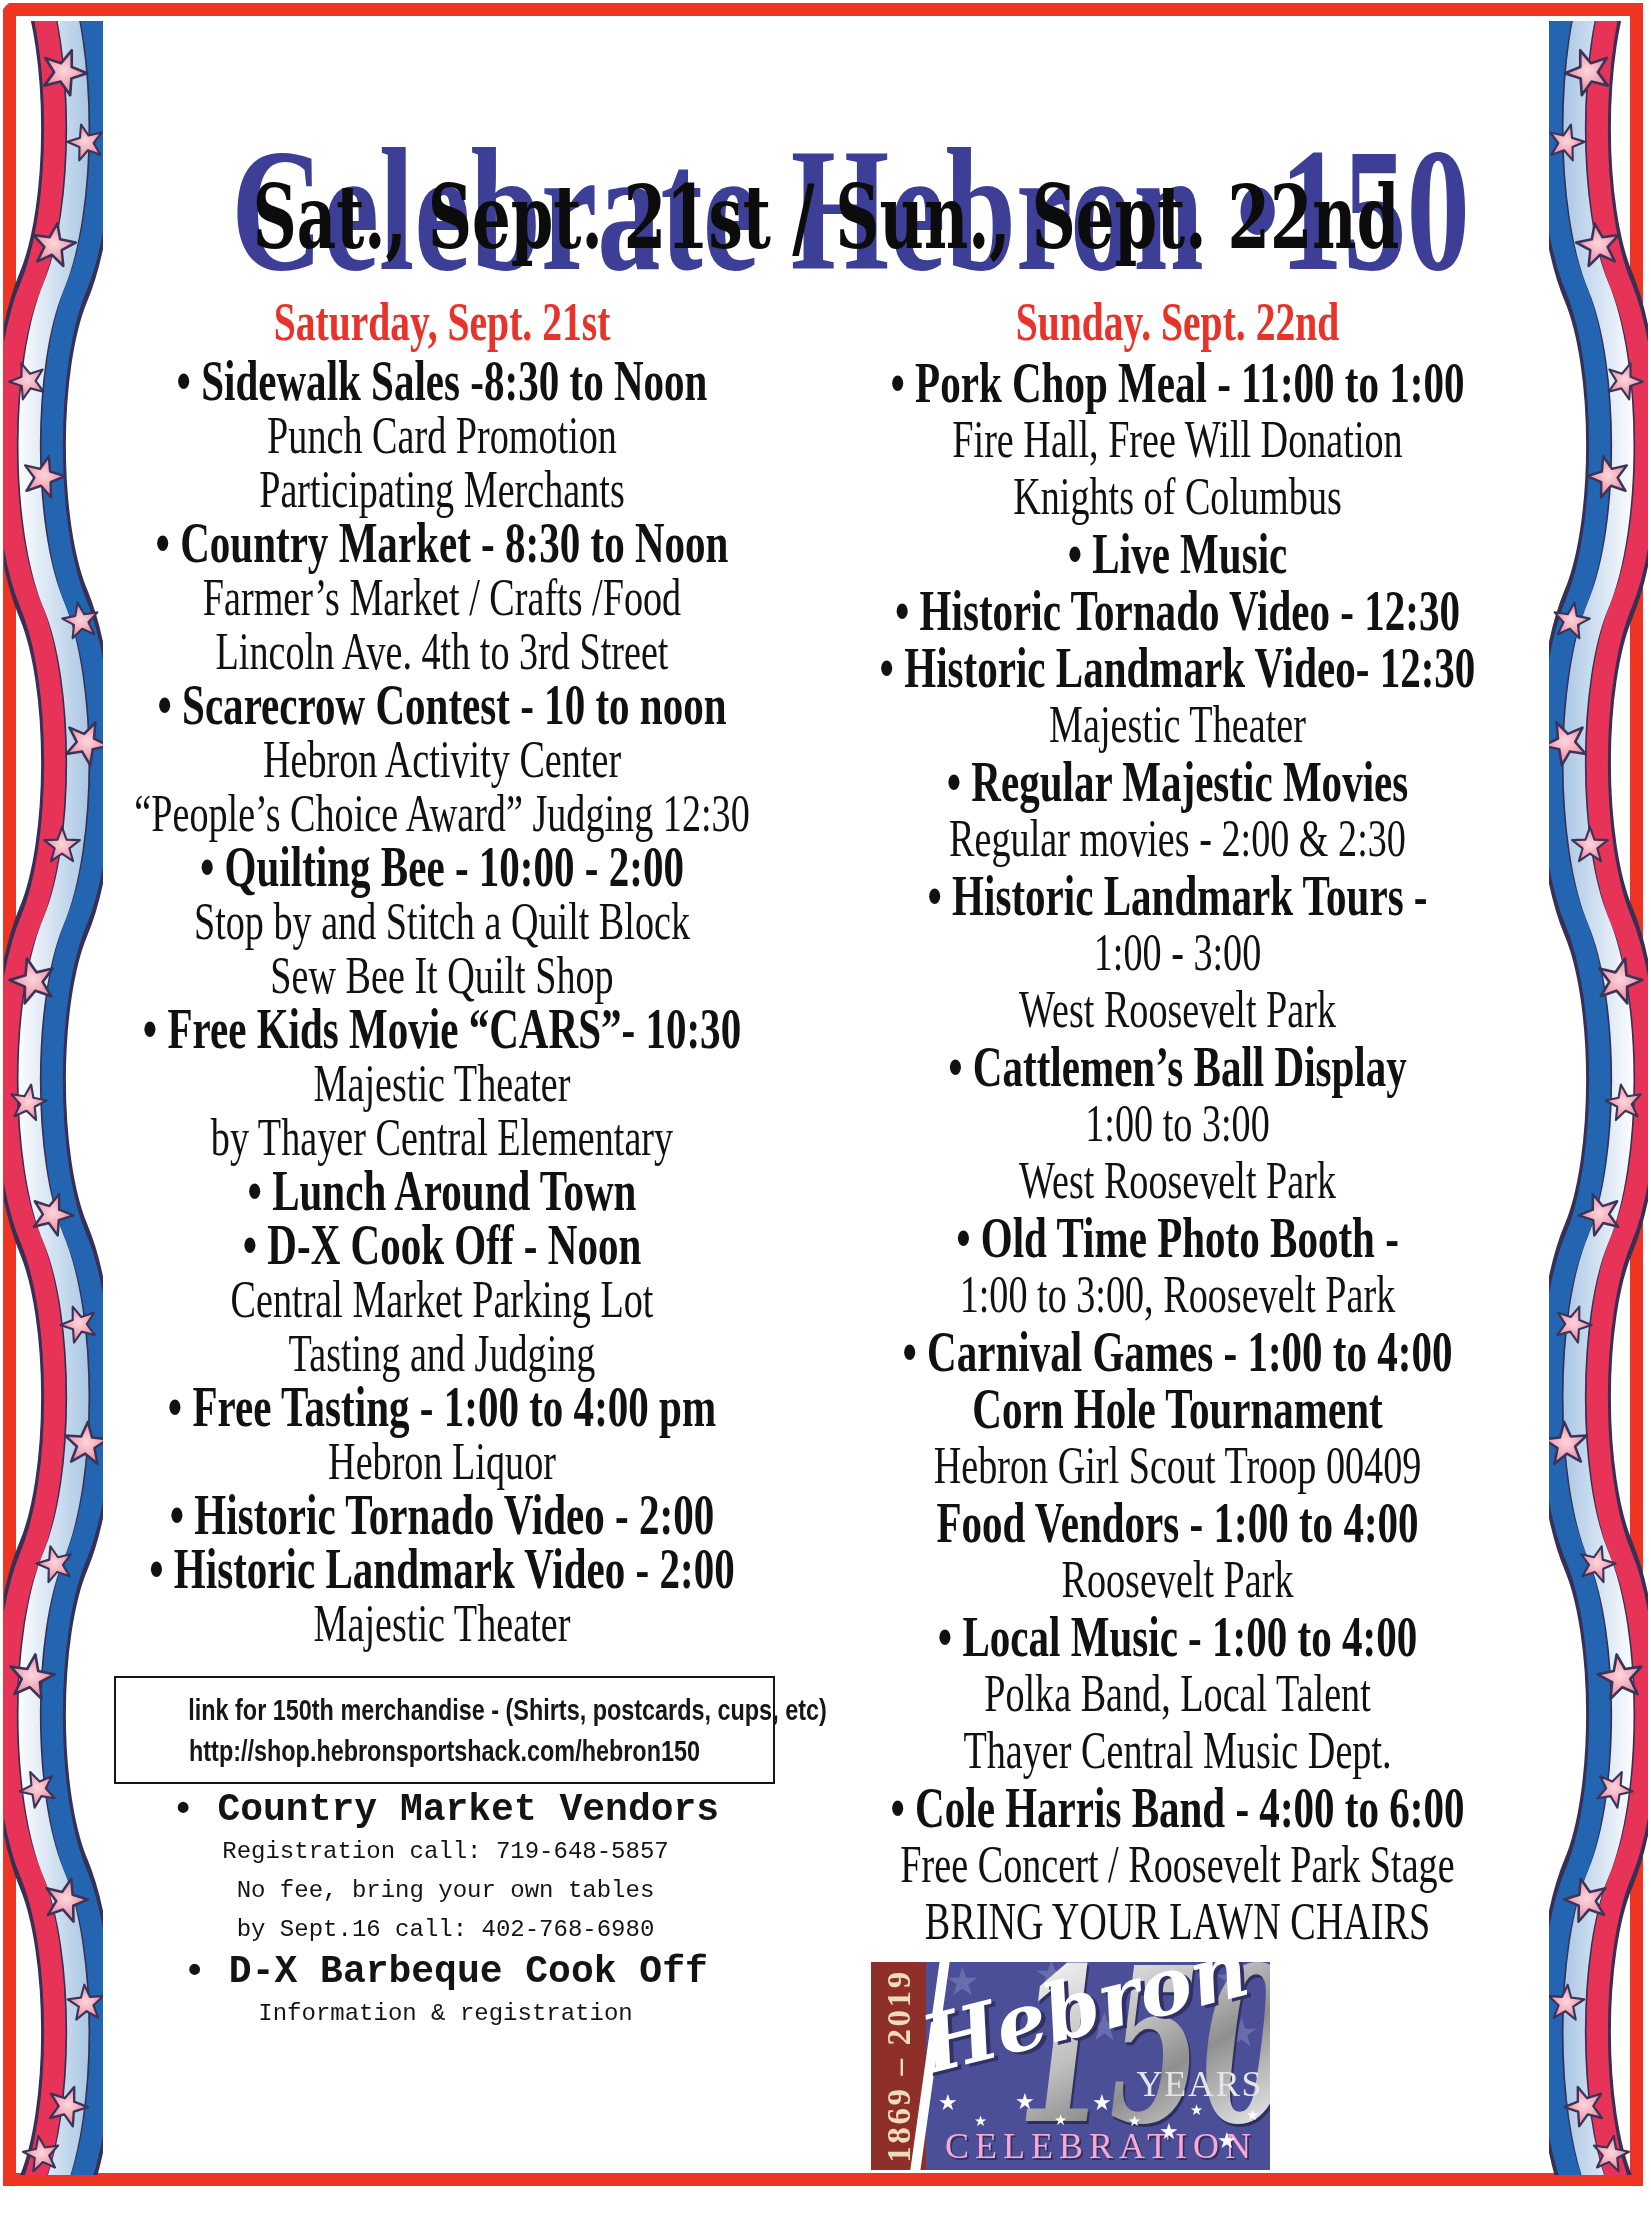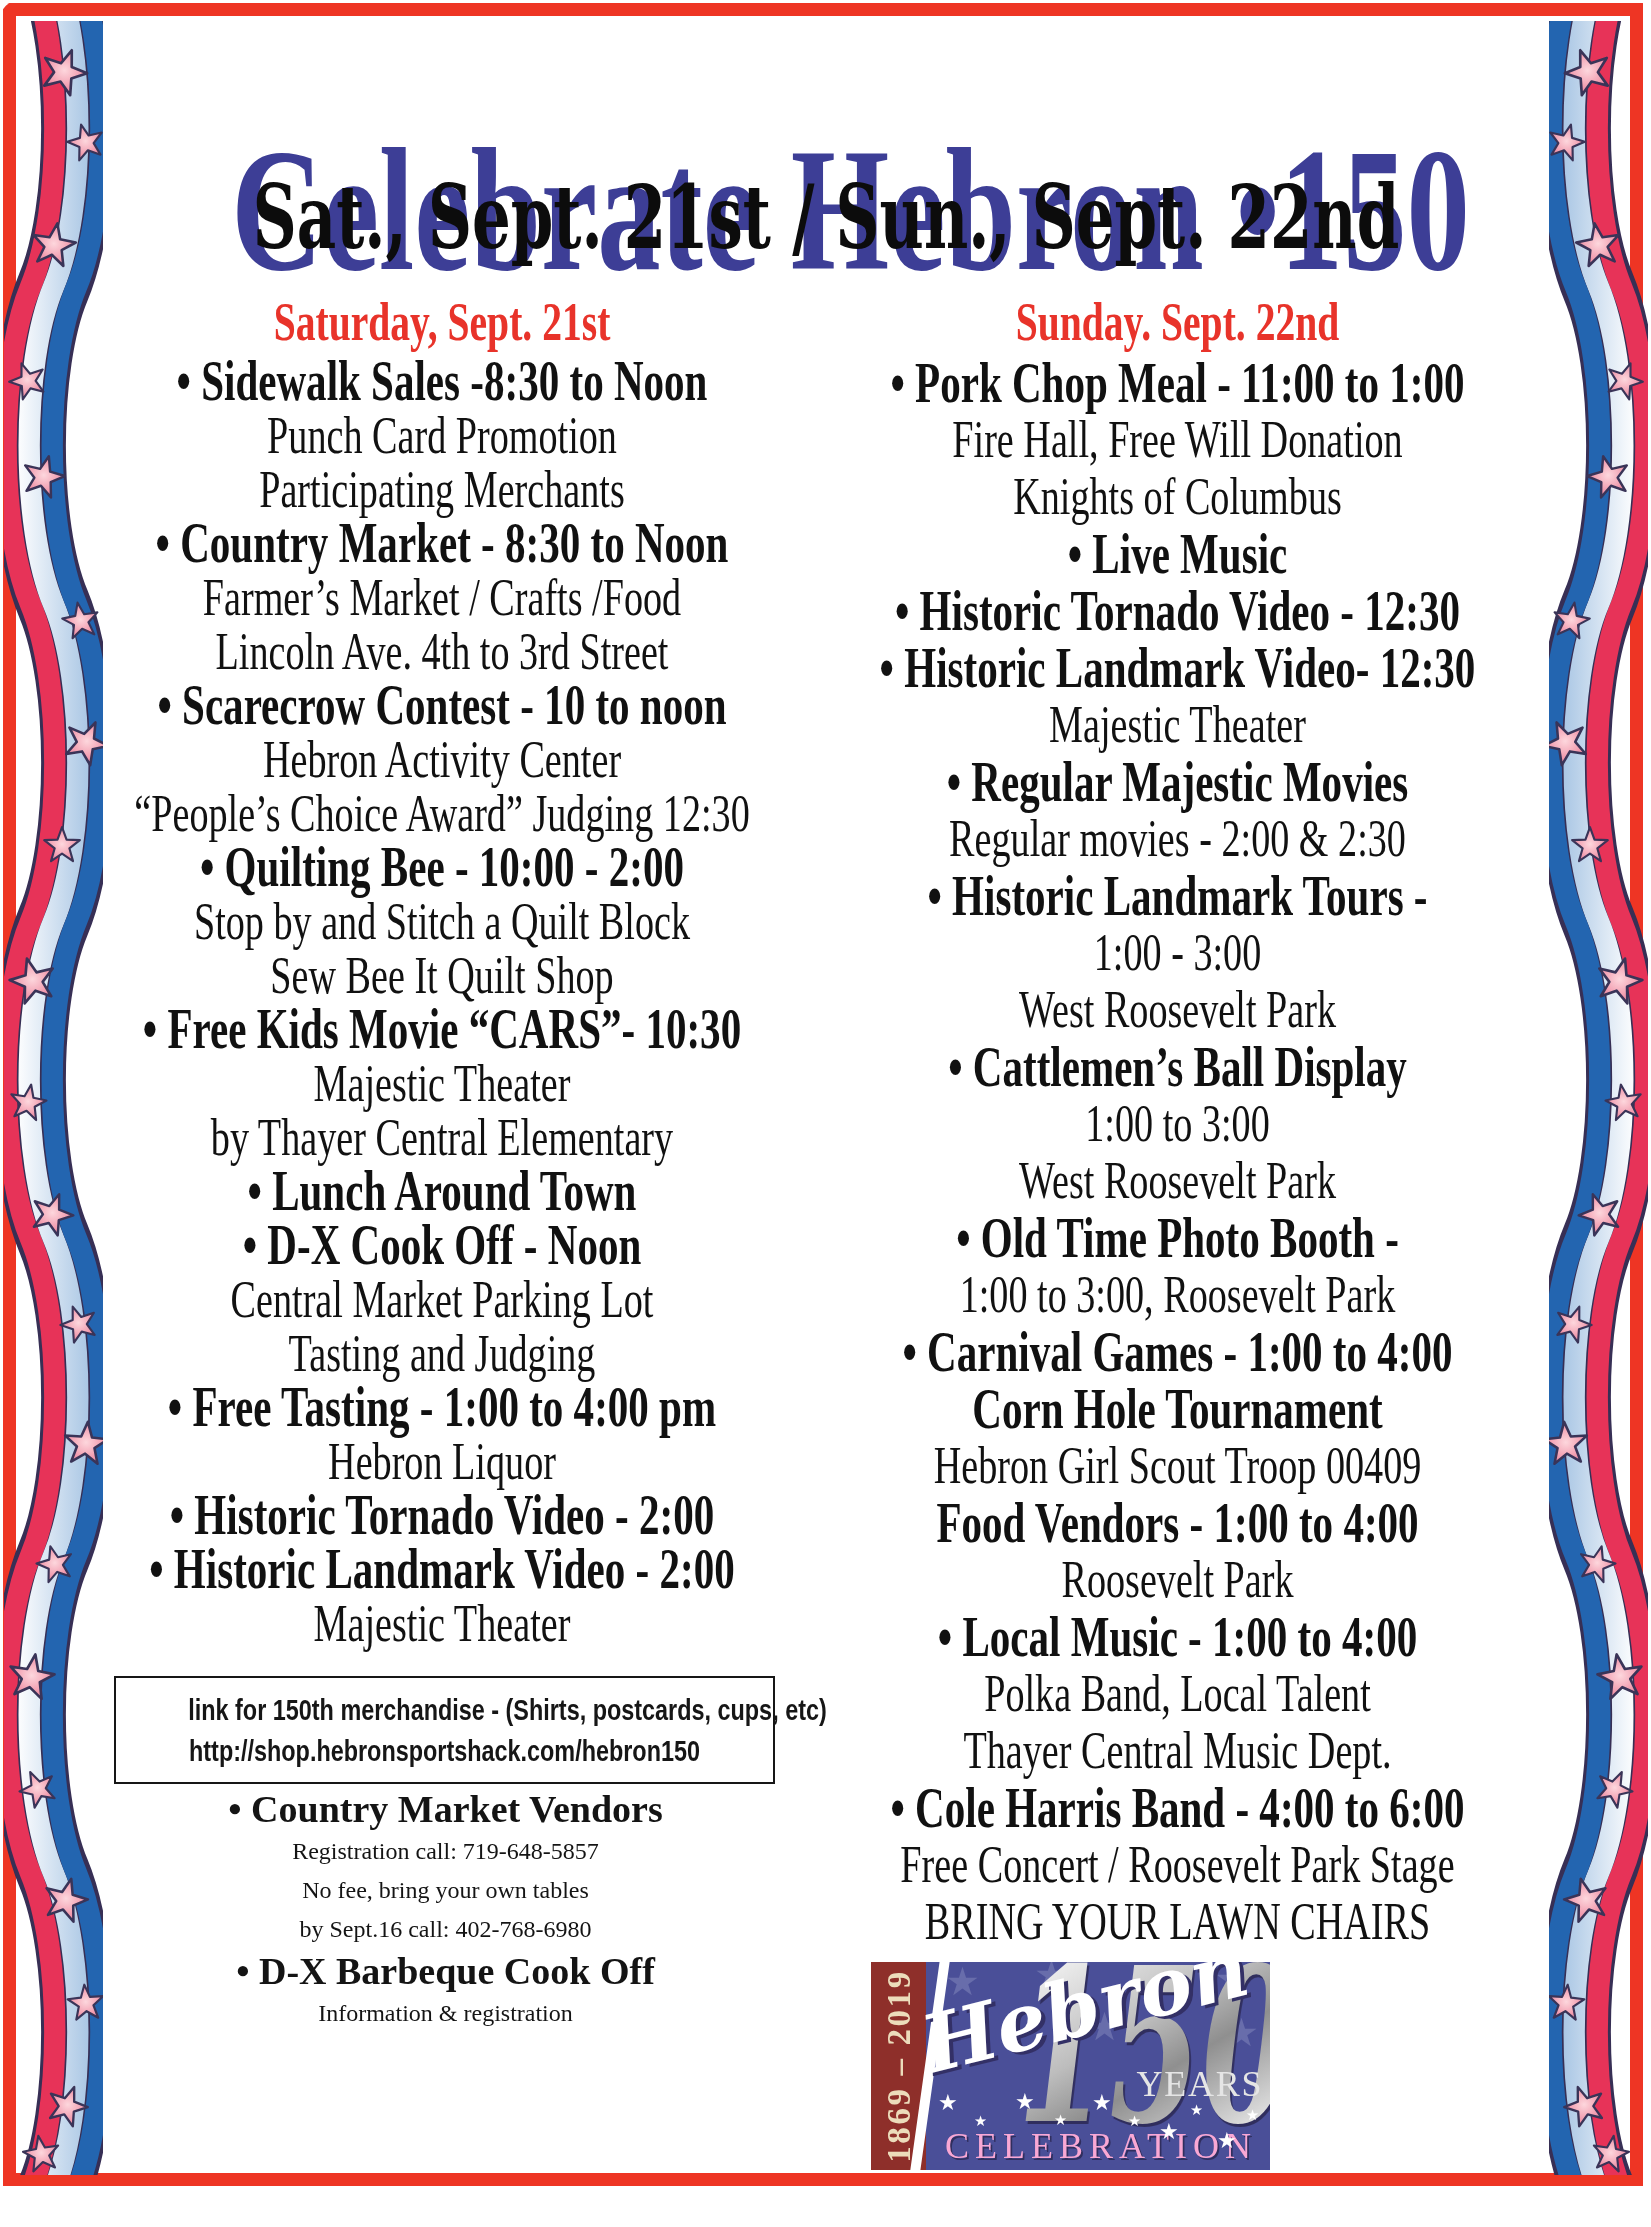--- a/index.html
+++ b/index.html
@@ -30,21 +30,21 @@
   .col-sun .line{height:57px;line-height:57px;}
   
   .merch-box{position:absolute;left:114px;top:1676px;width:661px;height:108px;
              border:2.6px solid #161616;box-sizing:border-box;
              display:flex;align-items:center;justify-content:center;font-weight:bold;}
   .merch-inner{width:100%;text-align:center;white-space:nowrap;
                transform:scaleX(0.78);transform-origin:50% 50%;
                font-family:"Liberation Sans",sans-serif;font-size:30px;line-height:41px;color:#161616;}
   
   .reg{position:absolute;left:120px;top:1787px;width:651px;text-align:center;white-space:nowrap;
-       font-family:Liberation Serif, serif;color:#141414;}
+       font-family:Liberation Mono, monospace;color:#141414;}
   .reg .line{font-size:24px;height:39px;line-height:39px;}
   .reg .line.lg{font-size:38px;height:45px;line-height:45px;}
   .reg .line.bold{font-weight:bold;}
   
   .logo{position:absolute;left:871px;top:1962px;width:399px;height:208px;
         background:#4a4f98;overflow:hidden;}
   .logo-strip{position:absolute;left:0;top:0;width:55px;height:100%;background:#8e2f2a;z-index:2;}
   .logo-strip span{position:absolute;left:50%;top:50%;
         transform:translate(-50%,-50%) rotate(180deg);writing-mode:vertical-rl;
         font-family:"Liberation Serif",serif;font-weight:bold;font-size:33px;

